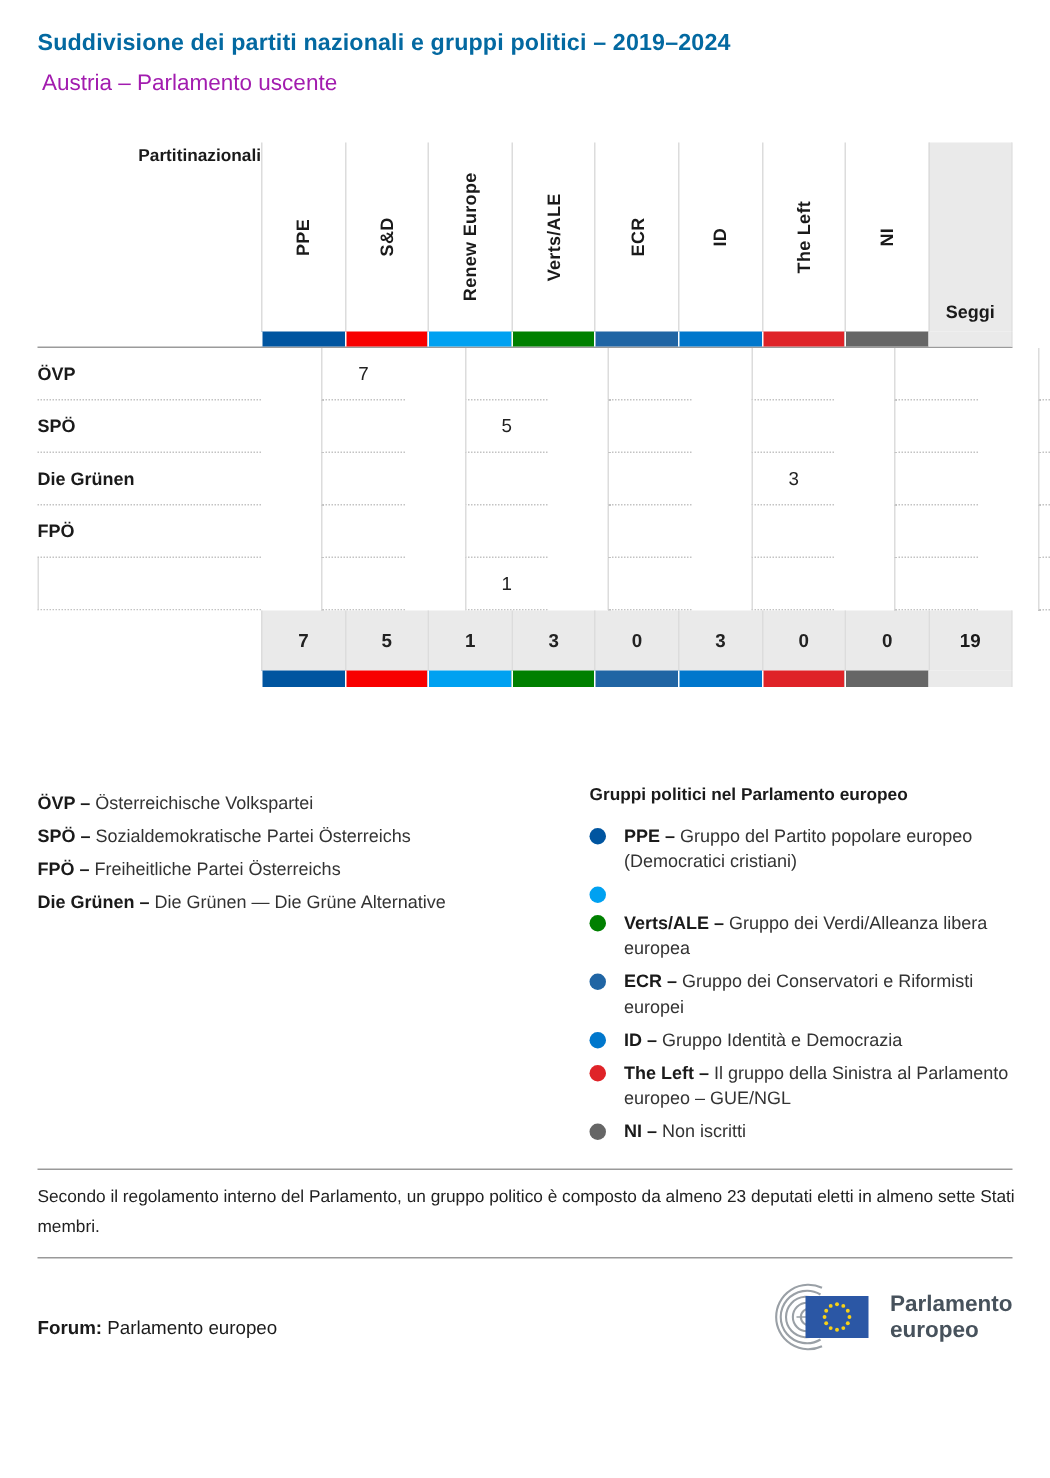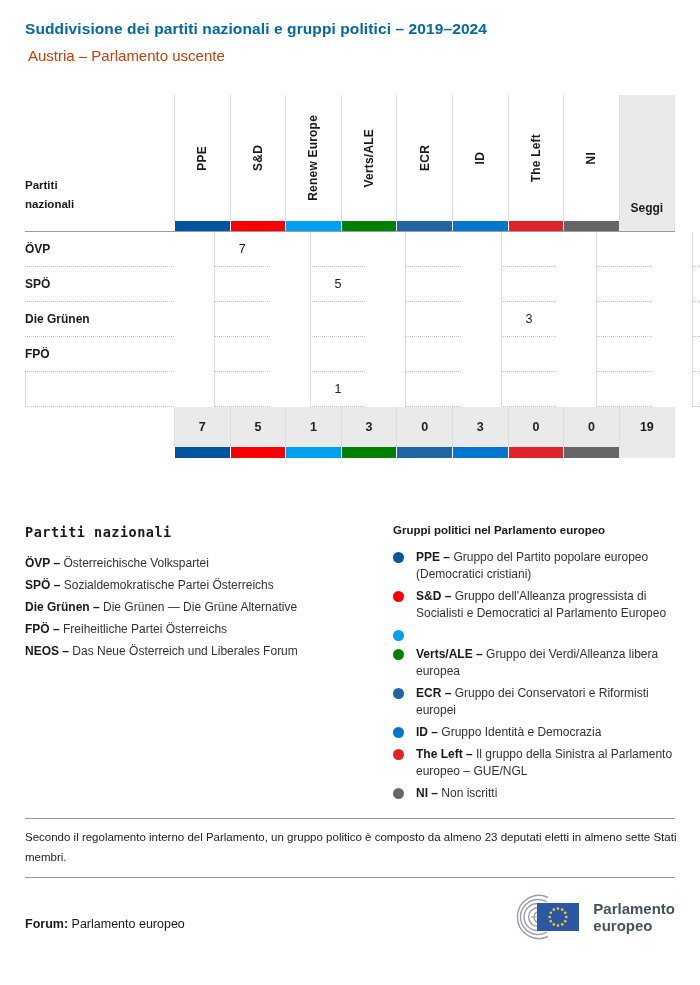--- a/index.html
+++ b/index.html
@@ -6,32 +6,32 @@
   html,body { background:#fff; }
   body {
     width:700px; height:985px;
     font-family:"Liberation Sans","DejaVu Sans",sans-serif;
     color:#1a1a1a; position:relative; overflow:hidden;
   }
   .page { padding:20px 25px 0 25px; }
 
   
   .title { font-size:15.5px; font-weight:bold; color:#0369a1; letter-spacing:0.1px; }
-  .subtitle { font-size:15px; color:#c2410c; margin-top:9px; margin-left:3px; }
+  .subtitle { font-size:15px; color:#a21caf; margin-top:9px; margin-left:3px; }
 
   
   .seat-table { margin-top:31px; width:650px; }
   .grid-row { display:grid; grid-template-columns:149px repeat(8,55.6px) 56.2px; }
   .cell { position:relative; }
   .vline { border-left:1px solid #dcdcdc; }
   .seggi-col { background:#eaeaea; border-right:1px solid #e2e2e2; }
 
   .header-row { height:126px; }
   .label-header {
-    display:flex; flex-direction:column; justify-content:flex-end;
+    display:flex; flex-direction:row; justify-content:flex-end;
     padding-bottom:7px; font-size:11.5px; font-weight:bold; line-height:19px;
   }
   .col-header { display:flex; align-items:center; justify-content:center; }
   .col-header span {
     writing-mode:vertical-rl; transform:rotate(180deg);
     font-size:12px; font-weight:bold; white-space:nowrap; letter-spacing:0.2px;
   }
   .seggi-header { display:flex; align-items:flex-end; justify-content:center;
     font-size:12px; font-weight:bold; padding-bottom:6px; }
 
@@ -220,38 +220,32 @@
       <div class="cell bar-cell" style="background-color: rgb(0, 119, 204);"></div>
       <div class="cell bar-cell" style="background-color: rgb(223, 35, 40);"></div>
       <div class="cell bar-cell" style="background-color: rgb(102, 102, 102);"></div>
       <div class="cell seggi-col"></div>
     </div>
   </div>
 
   <div class="legends">
 
     <div class="legend-left">
-      <div class="legend-left-title">Partiti nazionali</div>
       <div class="party-def"><b>ÖVP –</b> <span>Österreichische Volkspartei</span></div>
       <div class="party-def"><b>SPÖ –</b> <span>Sozialdemokratische Partei Österreichs</span></div>
+      <div class="party-def"><b>FPÖ –</b> <span>Freiheitliche Partei Österreichs</span></div>
       <div class="party-def"><b>Die Grünen –</b> <span>Die Grünen — Die Grüne Alternative</span></div>
-      <div class="party-def"><b>FPÖ –</b> <span>Freiheitliche Partei Österreichs</span></div>
-      <div class="party-def"><b>NEOS –</b> <span>Das Neue Österreich und Liberales Forum</span></div>
     </div>
 
     <div class="legend-right">
       <div class="legend-right-title">Gruppi politici nel Parlamento europeo</div>
 
       <div class="group-item">
         <span class="group-dot" style="background-color: rgb(0, 85, 160);"></span>
         <span class="group-text"><b>PPE –</b> <span>Gruppo del Partito popolare europeo (Democratici cristiani)</span></span>
-      </div>
-      <div class="group-item">
-        <span class="group-dot" style="background-color: rgb(248, 0, 0);"></span>
-        <span class="group-text"><b>S&amp;D –</b> <span>Gruppo dell'Alleanza progressista di Socialisti e Democratici al Parlamento Europeo</span></span>
       </div>
       <div class="group-item">
         <span class="group-dot" style="background-color: rgb(0, 161, 241);"></span>
       </div>
       <div class="group-item">
         <span class="group-dot" style="background-color: rgb(0, 128, 0);"></span>
         <span class="group-text"><b>Verts/ALE –</b> <span>Gruppo dei Verdi/Alleanza libera europea</span></span>
       </div>
       <div class="group-item">
         <span class="group-dot" style="background-color: rgb(32, 101, 164);"></span>

